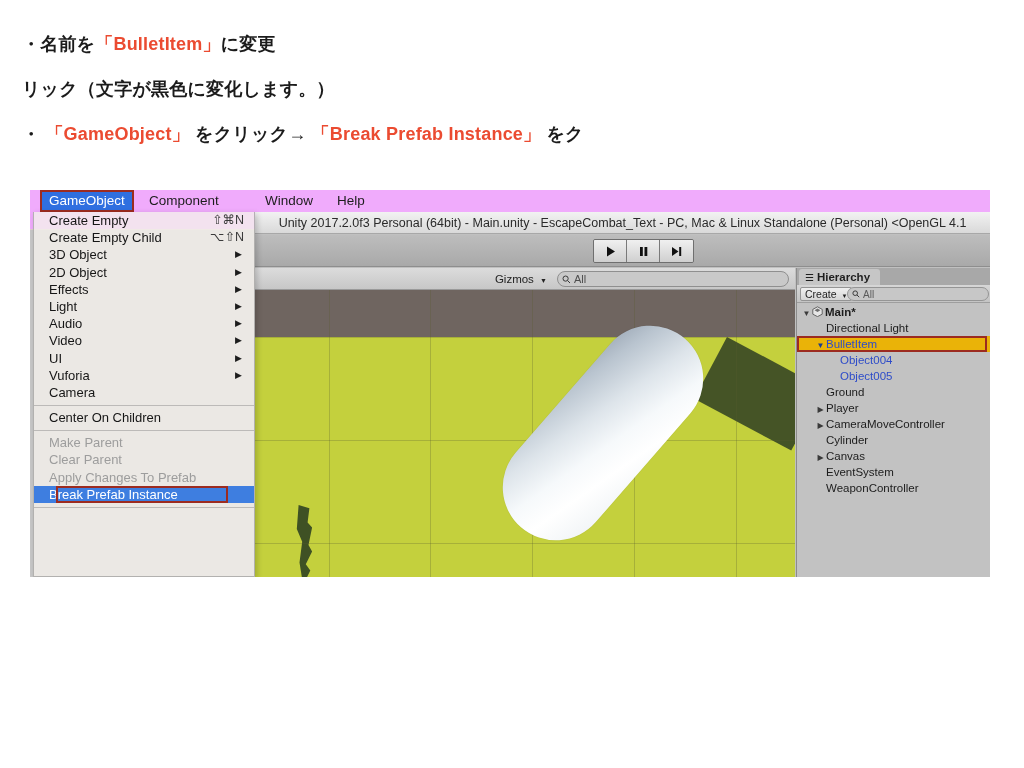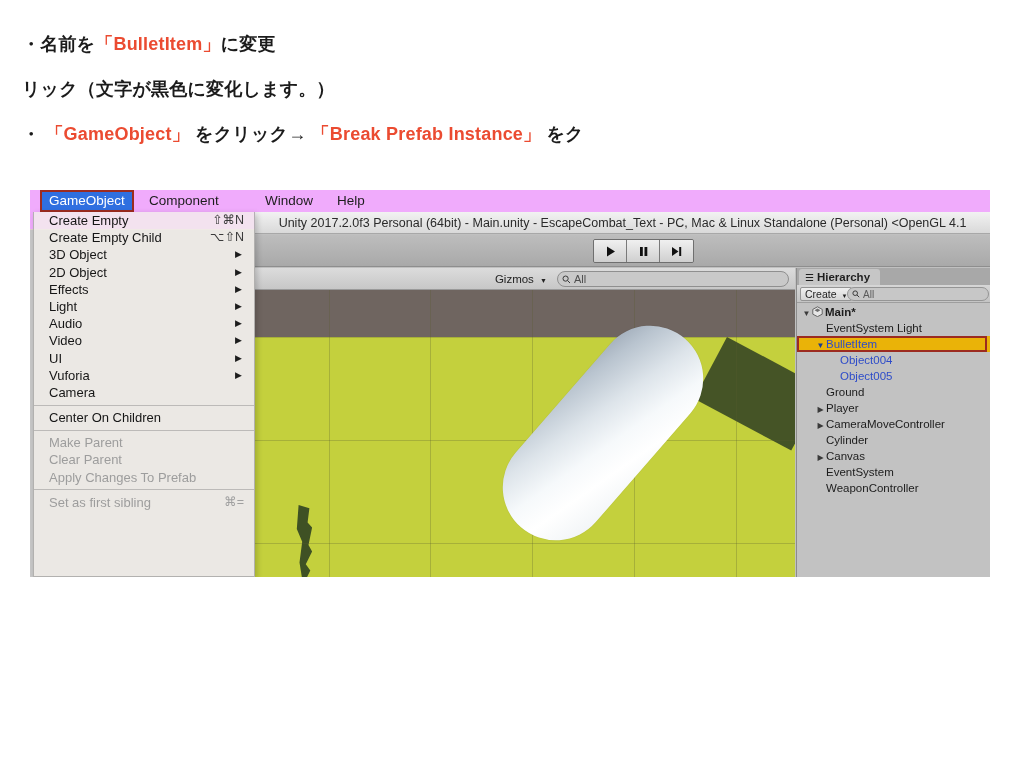--- a/index.html
+++ b/index.html
@@ -416,21 +416,21 @@
               </svg>
           </span>
           <span>All</span>
         </div>
       </div>
       <div class="hier-list" id="hier-list">
           <div class="hrow" style="padding-left: 4px;"><span class="tri">▼</span><span class="uico"><svg width="11" height="11" viewBox="0 0 11 11" style="vertical-align:-1px">
                 <polygon points="5.5,0.8 10.2,3.4 10.2,8.2 5.5,10.6 0.8,8.2 0.8,3.4" fill="#e6e6e6" stroke="#4a4a4a" stroke-width="0.8"></polygon>
                 <polygon points="5.5,2.6 8.4,4.3 5.5,6 2.6,4.3" fill="#6d6d6d"></polygon>
               </svg></span><span class="hlabel" style="font-weight: 700;">Main*</span></div>
-          <div class="hrow" style="padding-left: 18px;"><span class="tri"></span><span class="hlabel">EventSystem Light</span></div>
+          <div class="hrow" style="padding-left: 18px;"><span class="tri"></span><span class="hlabel">Directional Light</span></div>
           <div class="hrow sel prefab" style="padding-left: 18px;"><span class="tri">▼</span><span class="hlabel">BulletItem</span><span class="sel-outline"></span></div>
           <div class="hrow prefab" style="padding-left: 32px;"><span class="tri"></span><span class="hlabel">Object004</span></div>
           <div class="hrow prefab" style="padding-left: 32px;"><span class="tri"></span><span class="hlabel">Object005</span></div>
           <div class="hrow" style="padding-left: 18px;"><span class="tri"></span><span class="hlabel">Ground</span></div>
           <div class="hrow" style="padding-left: 18px;"><span class="tri">▶</span><span class="hlabel">Player</span></div>
           <div class="hrow" style="padding-left: 18px;"><span class="tri">▶</span><span class="hlabel">CameraMoveController</span></div>
           <div class="hrow" style="padding-left: 18px;"><span class="tri"></span><span class="hlabel">Cylinder</span></div>
           <div class="hrow" style="padding-left: 18px;"><span class="tri">▶</span><span class="hlabel">Canvas</span></div>
           <div class="hrow" style="padding-left: 18px;"><span class="tri"></span><span class="hlabel">EventSystem</span></div>
           <div class="hrow" style="padding-left: 18px;"><span class="tri"></span><span class="hlabel">WeaponController</span></div>
@@ -449,16 +449,16 @@
       <div class="mrow"><span>Video</span><span class="arrow">▶</span></div>
       <div class="mrow"><span>UI</span><span class="arrow">▶</span></div>
       <div class="mrow"><span>Vuforia</span><span class="arrow">▶</span></div>
       <div class="mrow"><span>Camera</span></div>
       <div class="msep"></div>
       <div class="mrow"><span>Center On Children</span></div>
       <div class="msep"></div>
       <div class="mrow dim"><span>Make Parent</span></div>
       <div class="mrow dim"><span>Clear Parent</span></div>
       <div class="mrow dim"><span>Apply Changes To Prefab</span></div>
+      <div class="mrow sel"><span>Break Prefab Instance</span><span class="sel-outline-menu"></span></div>
       <div class="msep"></div>
-      <div class="mrow dim"><span>Set as first sibling</span><span class="short">⌘=</span></div>
     </div>
 </div>
 
 </body></html>

